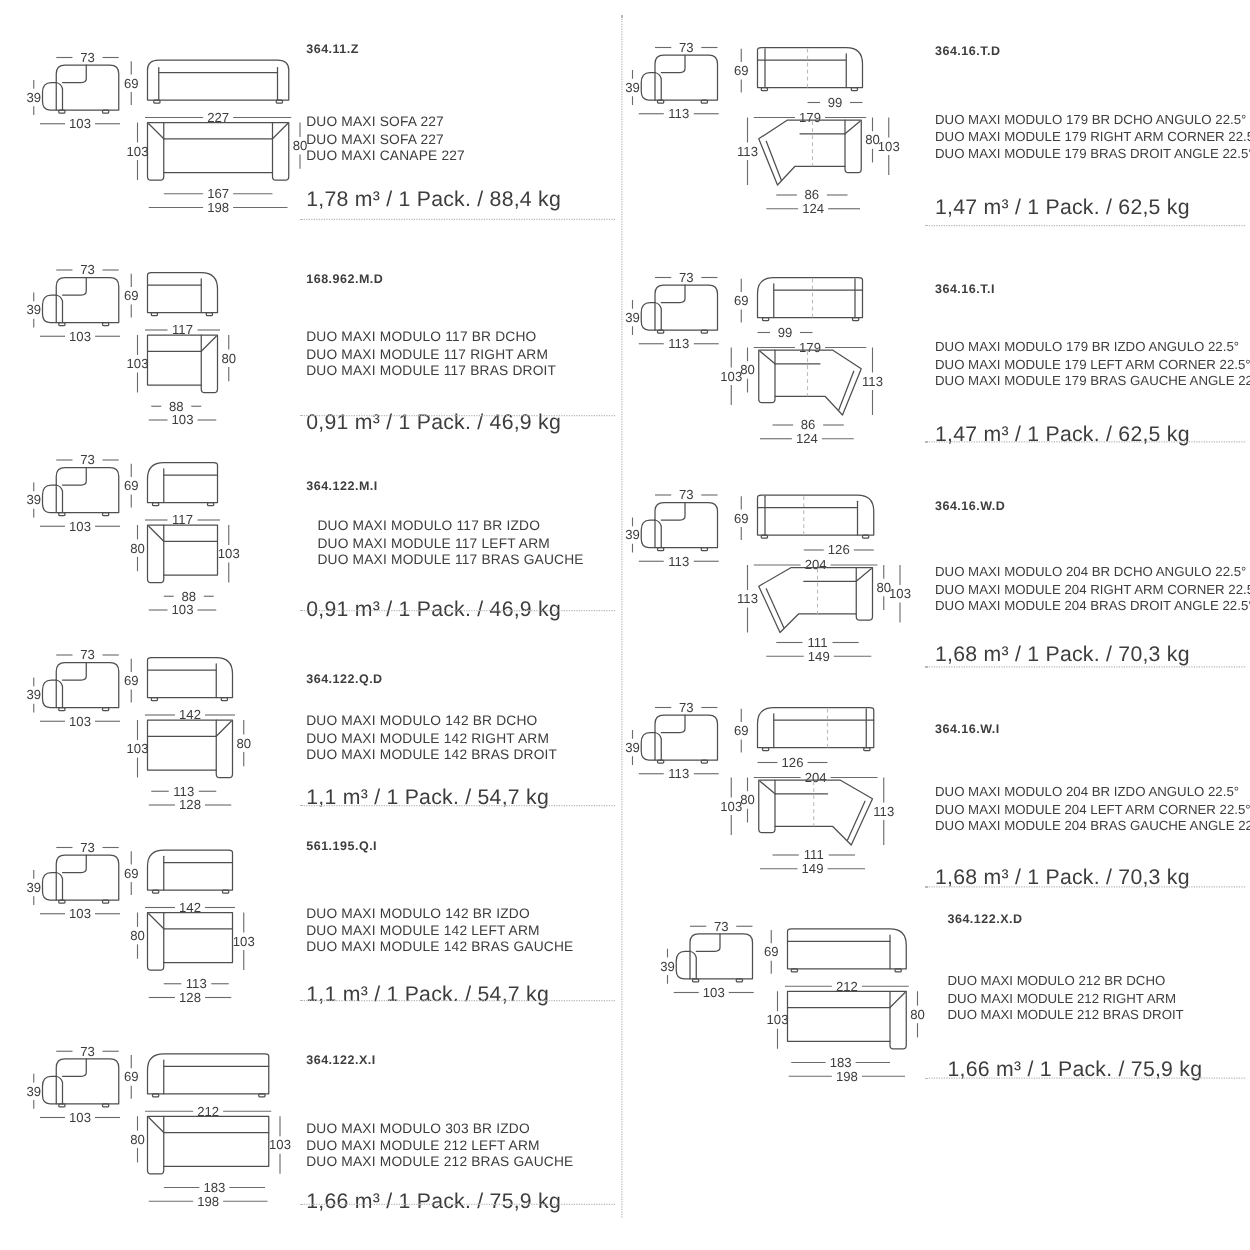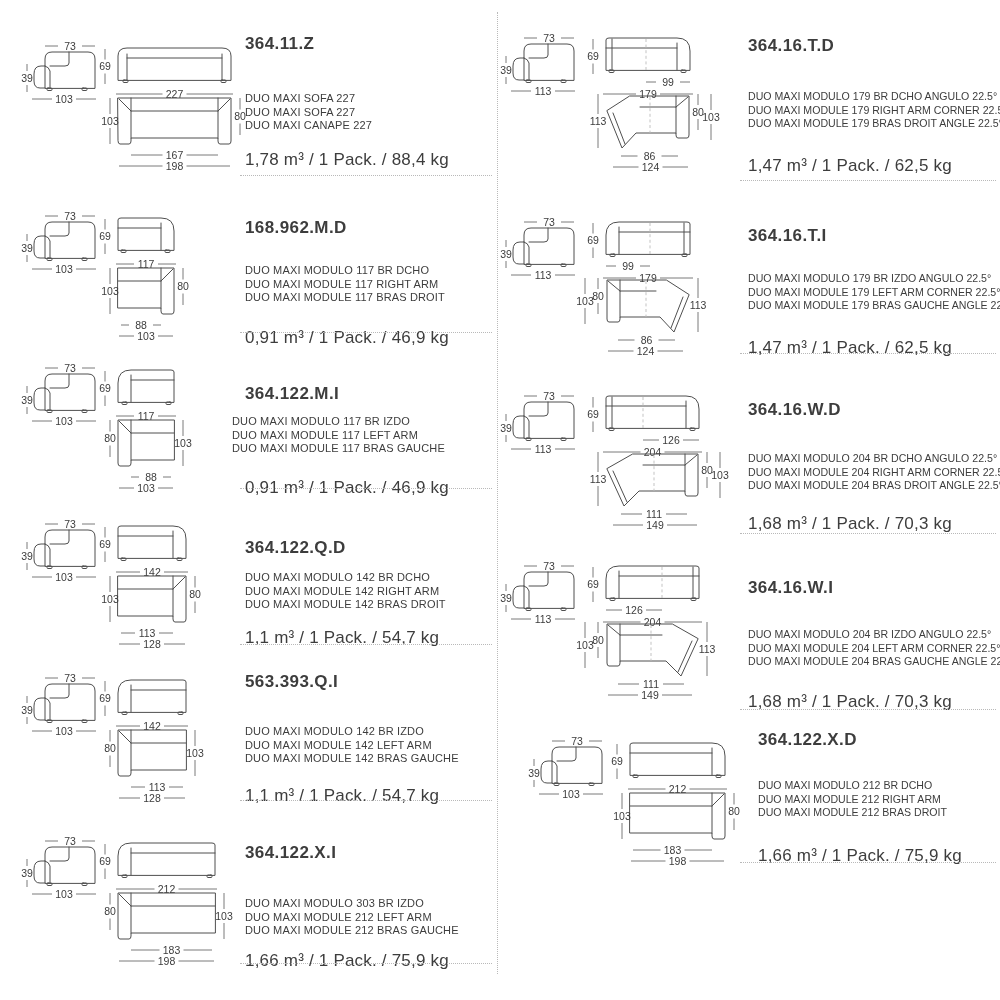--- a/index.html
+++ b/index.html
@@ -1,21 +1,21 @@
 <!DOCTYPE html>
 <html><head>
 <meta charset="utf-8">
 <style>
   html,body{margin:0;padding:0;}
   body{
     width:1000px;height:1000px;position:relative;background:#ffffff;
     font-family:"Liberation Sans", sans-serif;color:#3d3d3d;overflow:hidden;
   }
   .entry-text{position:absolute;width:254px;}
-  .code{font-weight:bold;font-size:17px;letter-spacing:.4px;white-space:nowrap;}
+  .code{font-weight:bold;font-size:10px;letter-spacing:.4px;white-space:nowrap;}
   .desc{font-size:11px;line-height:13.5px;letter-spacing:.15px;white-space:nowrap;}
   .colR .desc{font-size:10.6px;letter-spacing:0;}
   .pack{font-size:17px;letter-spacing:.2px;white-space:nowrap;}
   .sep{position:absolute;border-top:1px dotted #b9b9b9;height:0;}
   .vsep{position:absolute;border-left:1px dotted #b9b9b9;width:0;}
   #drawings{position:absolute;left:0;top:0;}
   .ln{fill:none;stroke:#4f4f4f;stroke-width:1;stroke-linejoin:round;stroke-linecap:round;}
   .dsh{fill:none;stroke:#bcbcbc;stroke-width:.9;stroke-dasharray:3 2.6;}
   .dm{stroke:#6b6b6b;stroke-width:.9;}
   .dt{font-family:"Liberation Sans",sans-serif;font-size:10.5px;fill:#3c3c3c;}
@@ -657,39 +657,39 @@
 <div class="entry-text colL" style="left:245px;top:264px">
   <div class="desc">DUO MAXI MODULO 117 BR DCHO</div>
   <div class="desc">DUO MAXI MODULE 117 RIGHT ARM</div>
   <div class="desc">DUO MAXI MODULE 117 BRAS DROIT</div>
 </div>
 <div class="entry-text colL" style="left:245px;top:328px"><span class="pack">0,91 m³ / 1 Pack. / 46,9 kg</span></div>
 
 <div class="entry-text colL" style="left:245px;top:384px">
   <div class="code">364.122.M.I</div>
 </div>
-<div class="entry-text colL" style="left:232px;top:415px">
+<div class="entry-text colL" style="left:254px;top:415px">
   <div class="desc">DUO MAXI MODULO 117 BR IZDO</div>
   <div class="desc">DUO MAXI MODULE 117 LEFT ARM</div>
   <div class="desc">DUO MAXI MODULE 117 BRAS GAUCHE</div>
 </div>
 <div class="entry-text colL" style="left:245px;top:478px"><span class="pack">0,91 m³ / 1 Pack. / 46,9 kg</span></div>
 
 <div class="entry-text colL" style="left:245px;top:538px">
   <div class="code">364.122.Q.D</div>
 </div>
 <div class="entry-text colL" style="left:245px;top:571px">
   <div class="desc">DUO MAXI MODULO 142 BR DCHO</div>
   <div class="desc">DUO MAXI MODULE 142 RIGHT ARM</div>
   <div class="desc">DUO MAXI MODULE 142 BRAS DROIT</div>
 </div>
 <div class="entry-text colL" style="left:245px;top:628px"><span class="pack">1,1 m³ / 1 Pack. / 54,7 kg</span></div>
 
 <div class="entry-text colL" style="left:245px;top:672px">
-  <div class="code">563.393.Q.I</div>
+  <div class="code">561.195.Q.I</div>
 </div>
 <div class="entry-text colL" style="left:245px;top:725px">
   <div class="desc">DUO MAXI MODULO 142 BR IZDO</div>
   <div class="desc">DUO MAXI MODULE 142 LEFT ARM</div>
   <div class="desc">DUO MAXI MODULE 142 BRAS GAUCHE</div>
 </div>
 <div class="entry-text colL" style="left:245px;top:786px"><span class="pack">1,1 m³ / 1 Pack. / 54,7 kg</span></div>
 
 <div class="entry-text colL" style="left:245px;top:843px">
   <div class="code">364.122.X.I</div>

